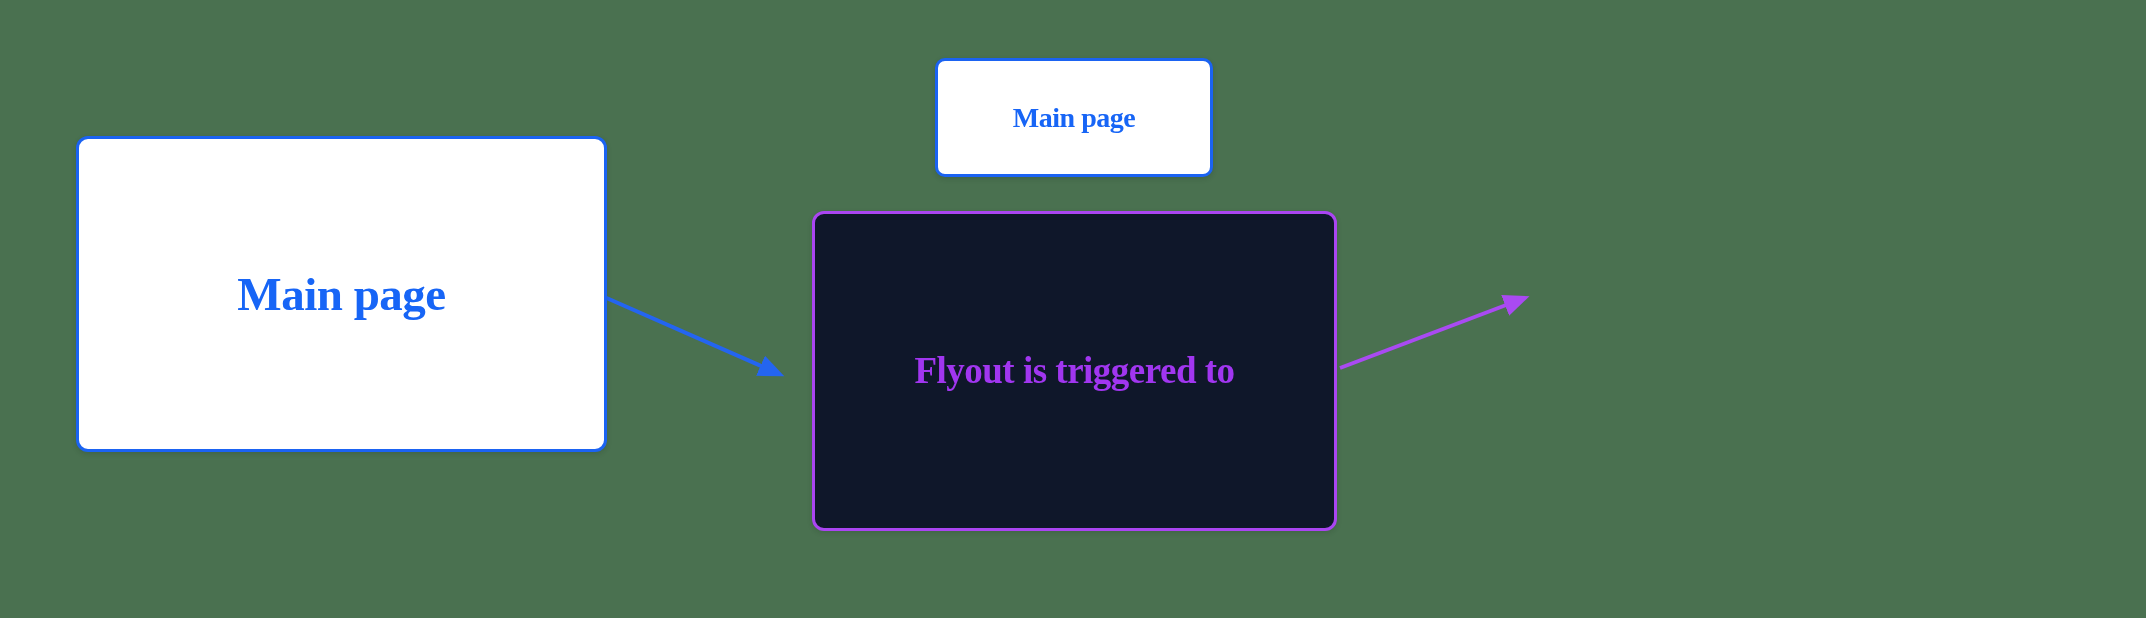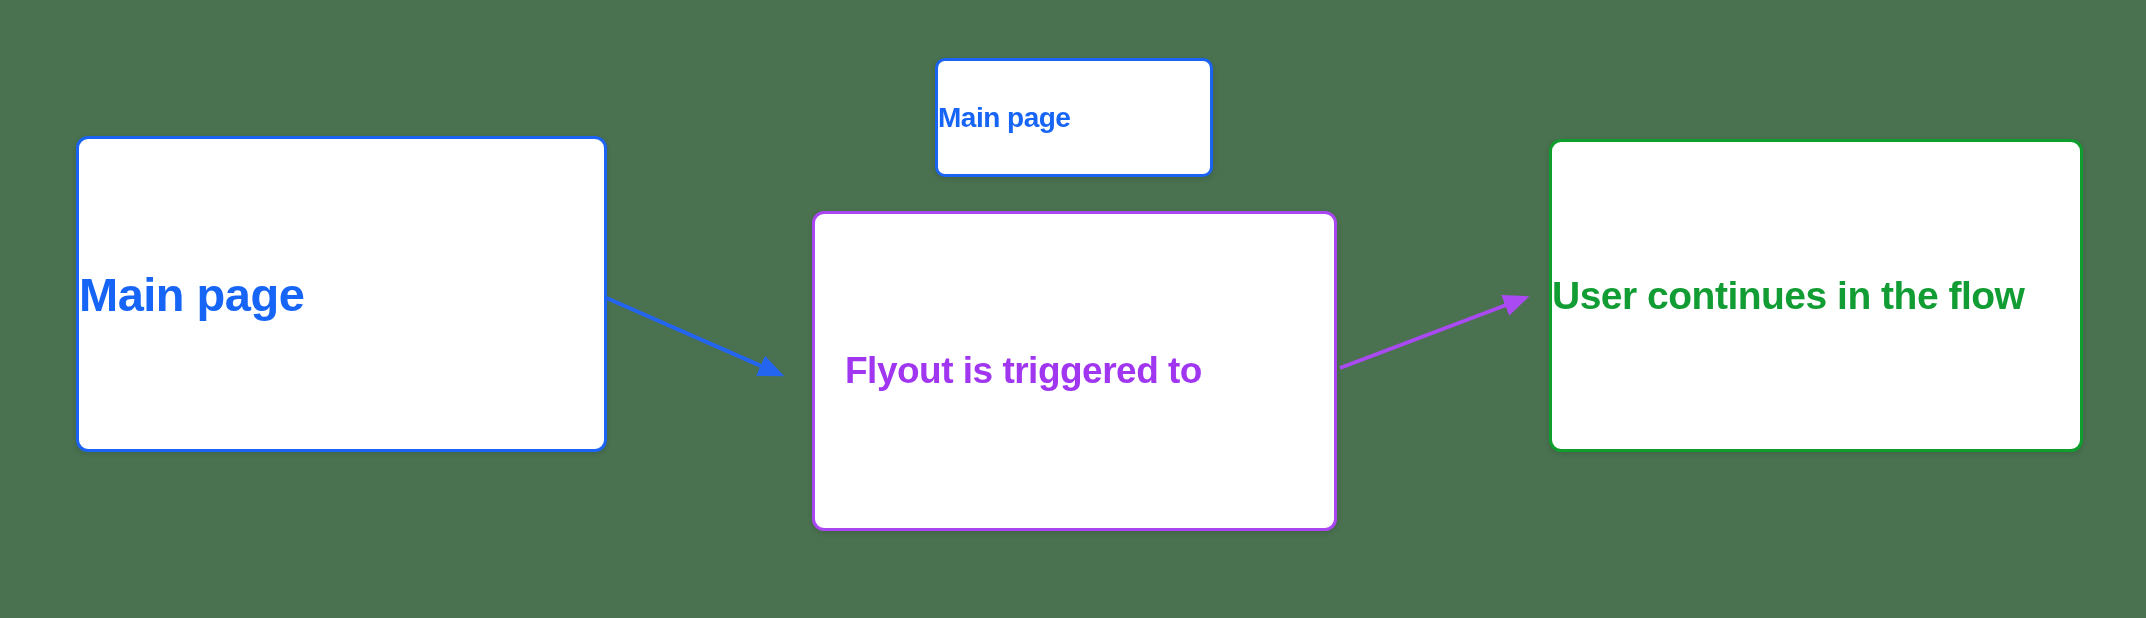--- a/index.html
+++ b/index.html
@@ -15,25 +15,26 @@
     font-family: "Liberation Sans", sans-serif;
   }
   .node {
     position: absolute;
     background: #ffffff;
     border: 3px solid;
     border-radius: 12px;
     box-sizing: border-box;
     display: flex;
     align-items: center;
-    justify-content: flex-start;
+    justify-content: center;
     text-align: center;
     font-weight: 700;
     letter-spacing: -0.5px;
     box-shadow: 0 2px 5px rgba(25, 45, 30, 0.18);
+    font-family: Liberation Serif, serif;
   }
   .node .label { display: block; }
   .node .label .line { display: block; }
 
   #node-main-page {
     left: 76px; top: 136px;
     width: 531px; height: 316px;
     font-size: 47px;
   }
   #node-main-page-mini {
@@ -79,23 +80,20 @@
   </svg>
 
   <div class="node" id="node-main-page" style="border-color: rgb(27, 99, 242); color: rgb(23, 101, 246); background-color: rgb(255, 255, 255);">
     <span class="label">Main page</span>
   </div>
 
   <div class="node" id="node-main-page-mini" style="border-color: rgb(27, 99, 242); color: rgb(23, 101, 246); background-color: rgb(255, 255, 255);">
     <span class="label">Main page</span>
   </div>
 
-  <div class="node" id="node-flyout" style="border-color: rgb(170, 69, 242); color: rgb(161, 54, 240); background-color: #ffffff;">
+  <div class="node" id="node-flyout" style="border-color: rgb(170, 69, 242); color: rgb(161, 54, 240); background-color: #0f172a;">
     <span class="label">
       <span class="line">Flyout is triggered to</span>
     </span>
   </div>
 
-  <div class="node" id="node-user-flow" style="border-color: rgb(15, 157, 46); color: rgb(17, 157, 51); background-color: rgb(255, 255, 255);">
-    <span class="label">User continues in the flow</span>
-  </div>
 
 </div>
 
 </body></html>

